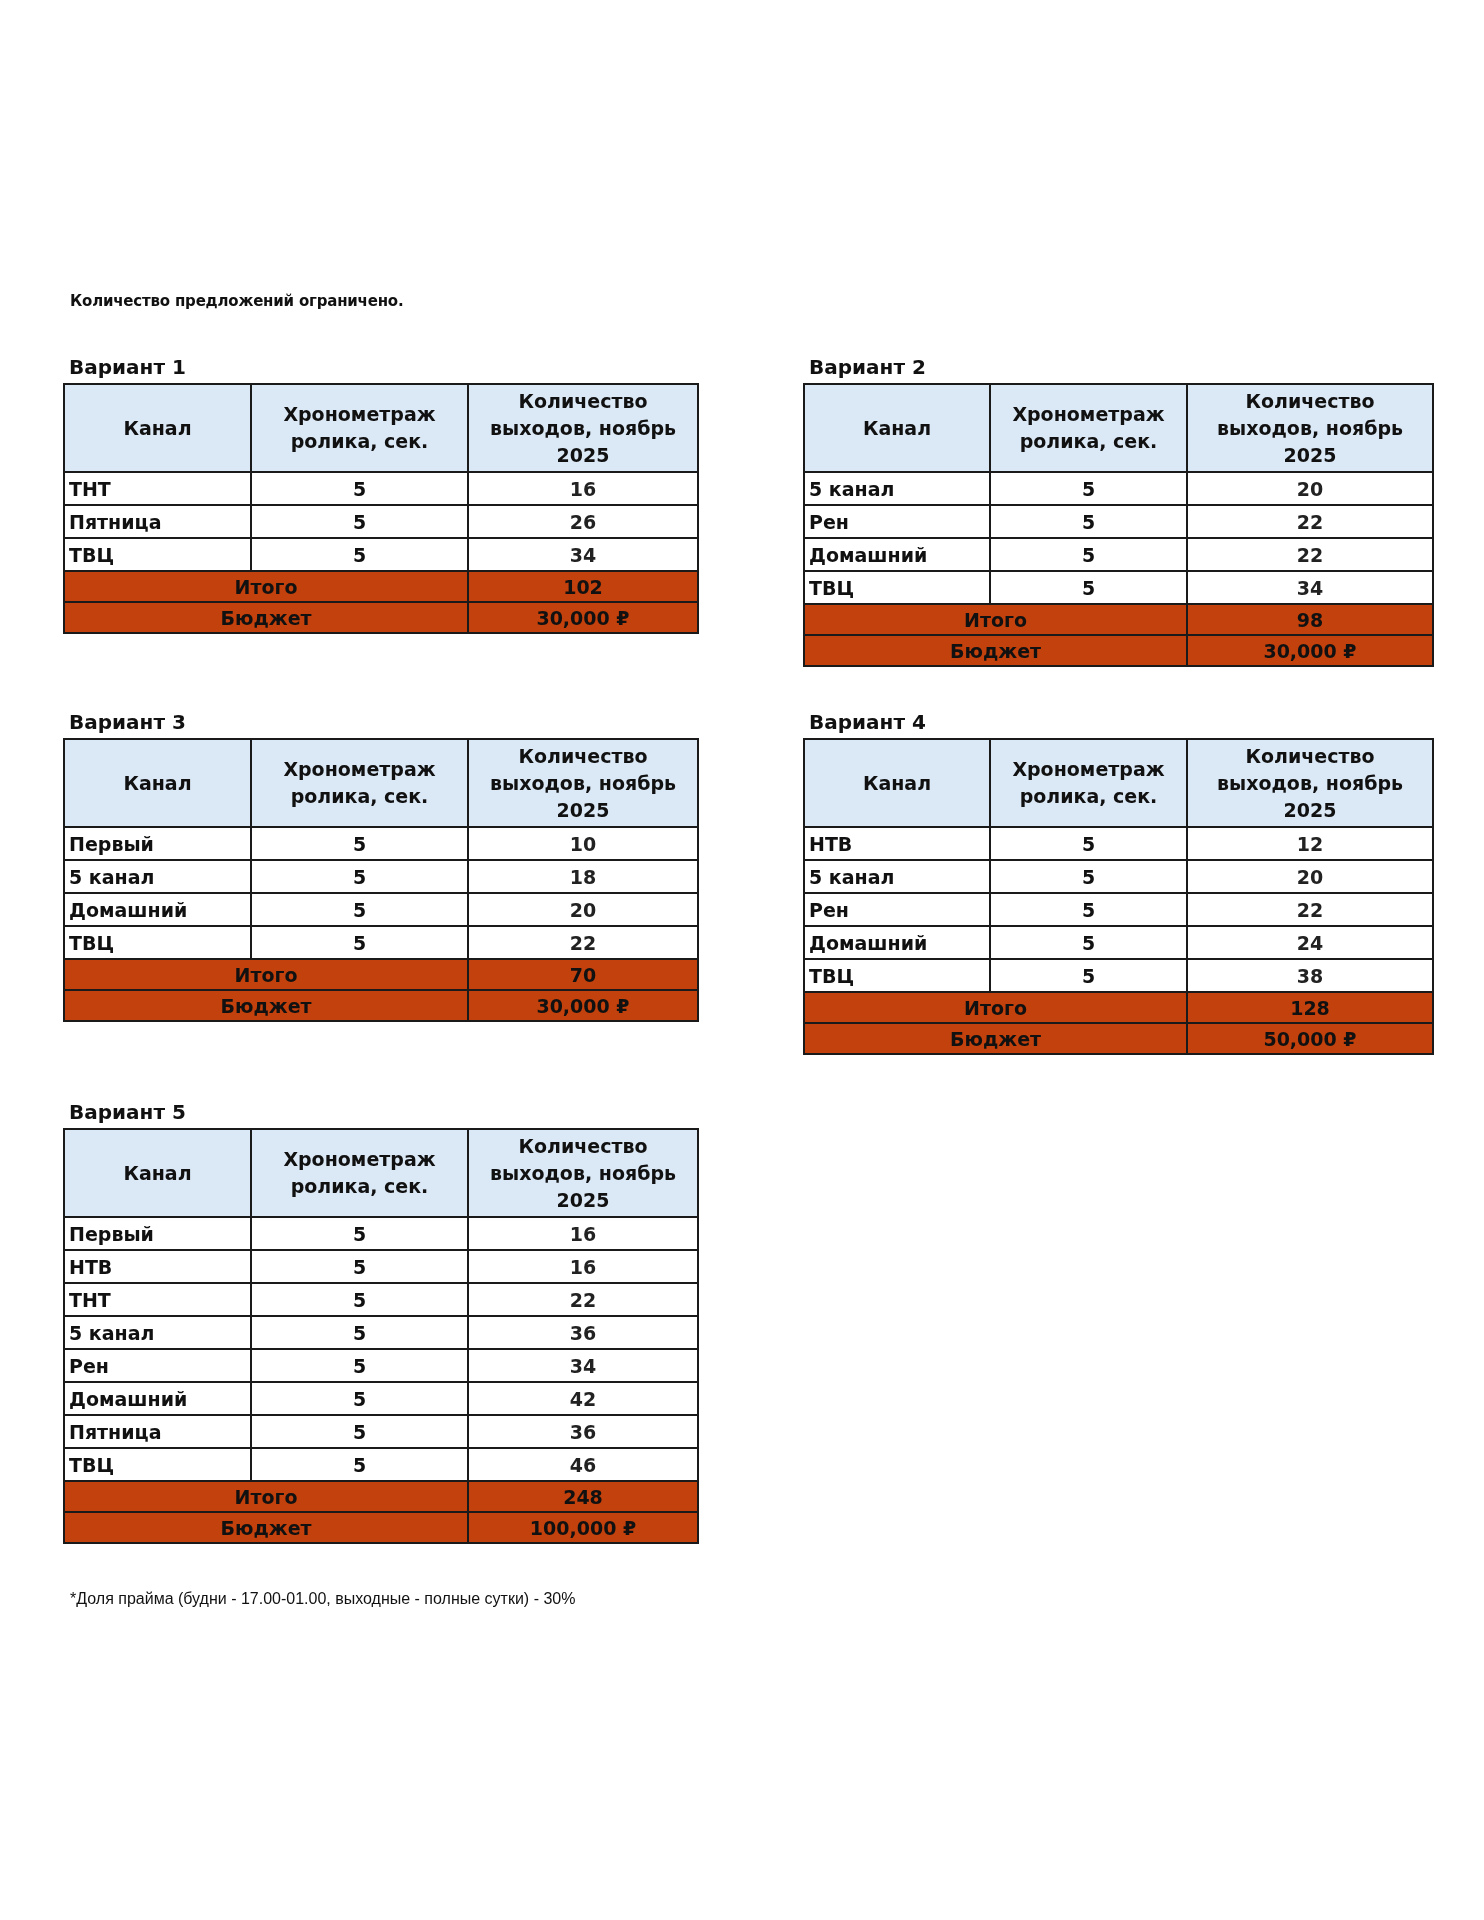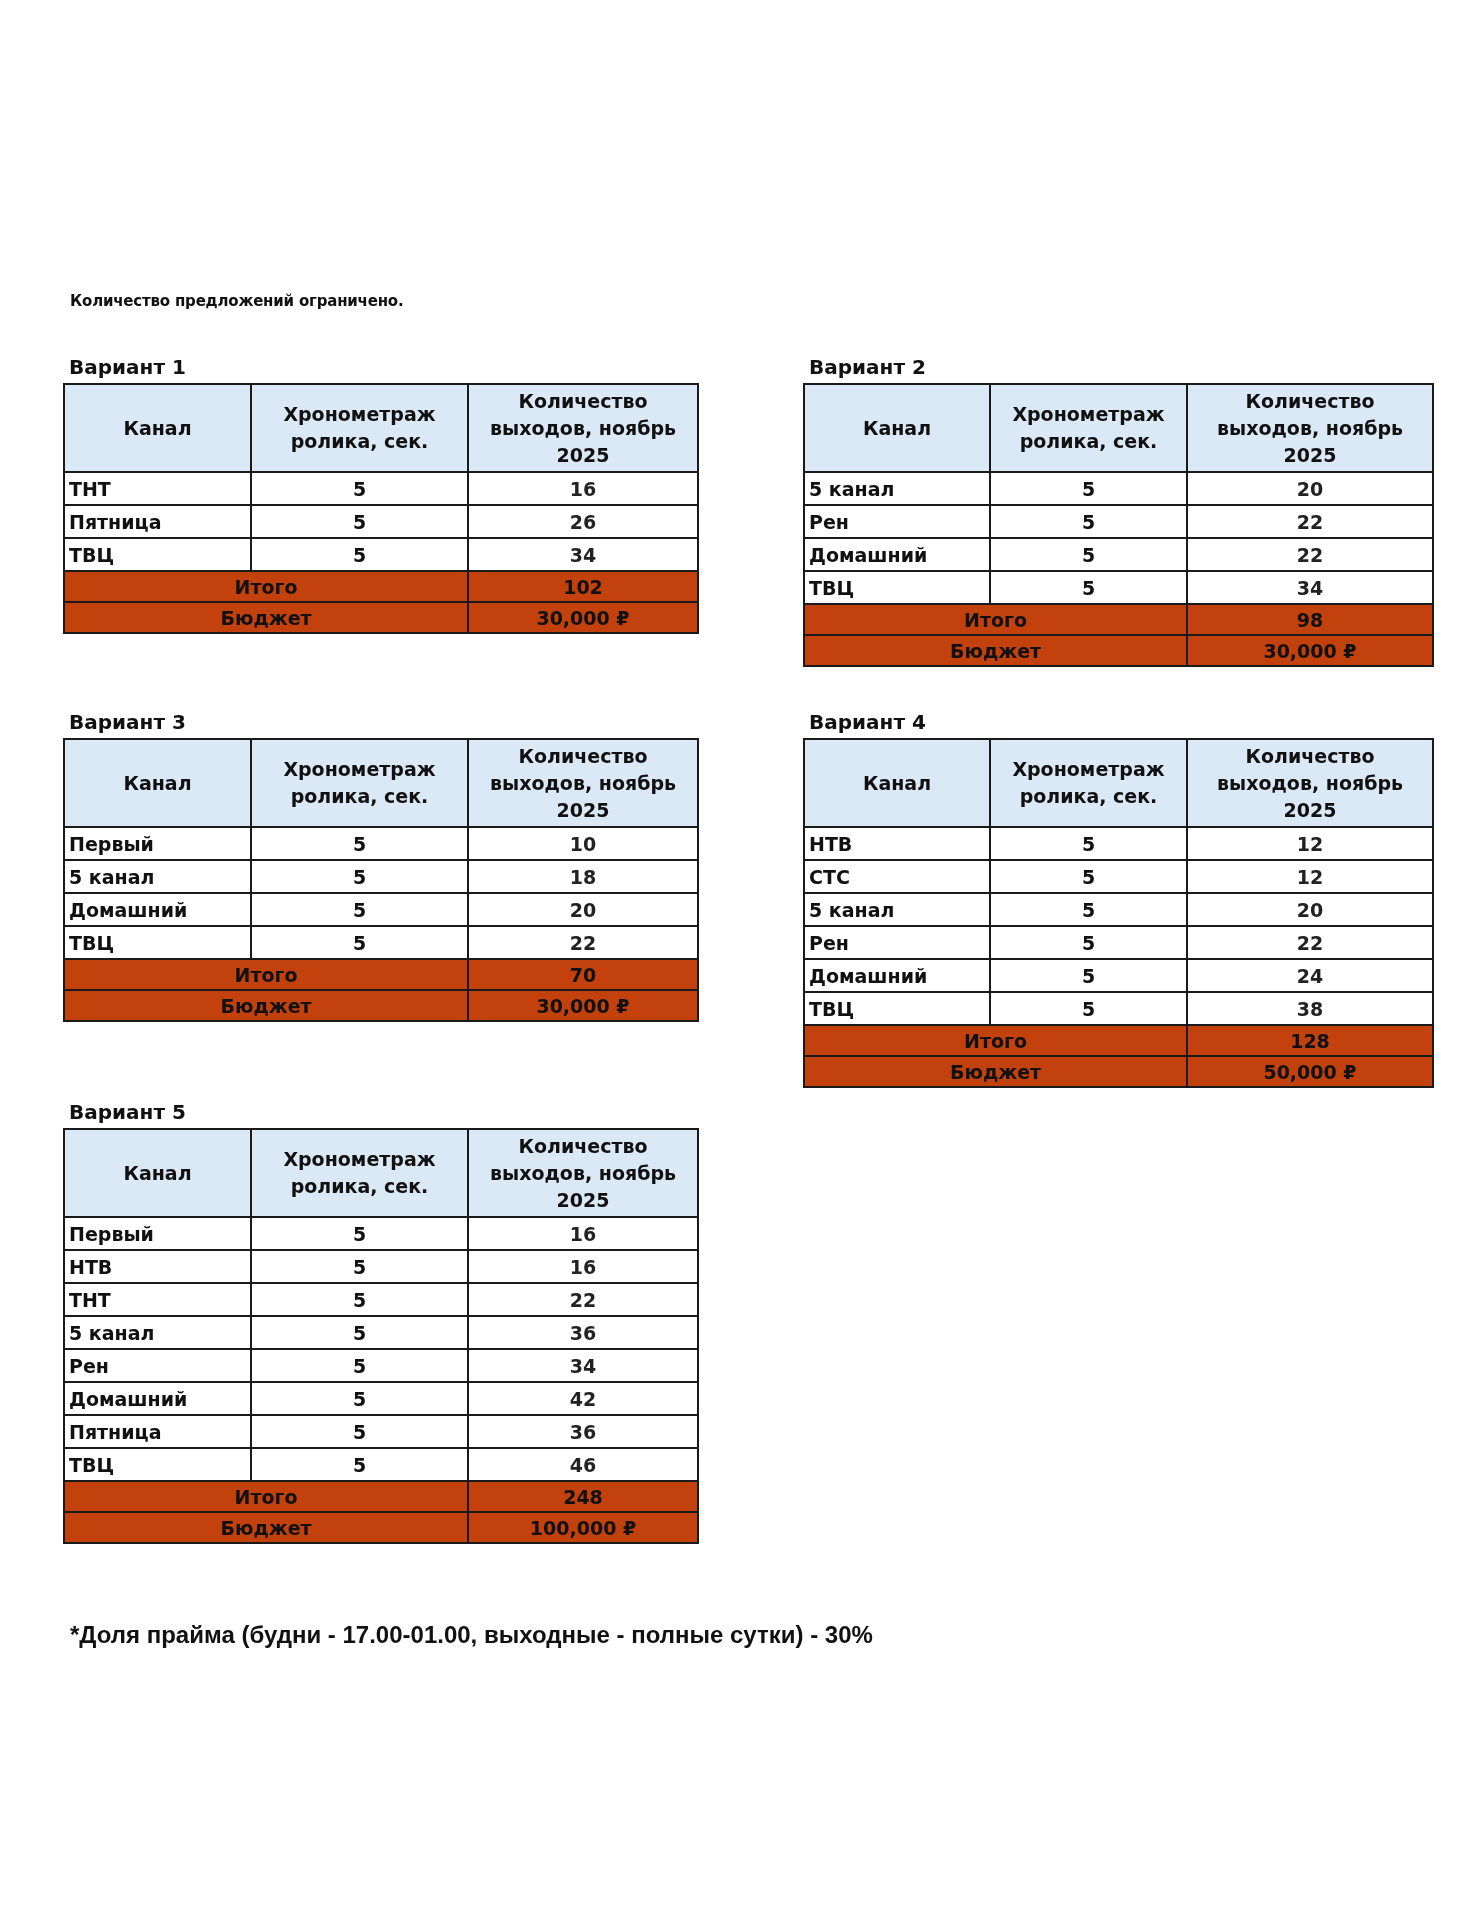--- a/index.html
+++ b/index.html
@@ -8,21 +8,21 @@
   .title { position:absolute; left:70px; top:292px; font-size:15px; font-weight:bold; white-space:nowrap; letter-spacing:-0.2px;text-align:right; }
   .block { position:absolute; }
   .vlabel { position:absolute; left:6px; font-size:20px; font-weight:bold; white-space:nowrap; }
   table.t { position:absolute; left:0; border-collapse:collapse; table-layout:fixed; }
   table.t td { border:2.5px solid #1a1a1a; padding:0; font-size:19px; height:31px; line-height:20px; }
   table.t tr.hdr td { background:#dbe8f5; font-weight:bold; text-align:center; height:86px; line-height:27px; padding:0 4px; }
   table.t td.ch { font-weight:bold; text-align:left; padding-left:4px; white-space:nowrap; }
   table.t td.dur { font-weight:bold; text-align:center; }
   table.t td.cnt { text-align:center; font-weight:bold; color:#222; }
   table.t tr.tot td { background:#c2410c; font-weight:bold; text-align:center; height:29px; line-height:20px; }
-  .foot { position:absolute; left:70px; top:1590px; font-family:"Liberation Sans", sans-serif; font-size:24px; font-weight:bold; white-space:nowrap;margin-top:31px; }
+  .foot { position:absolute; left:70px; top:1590px; font-family:"Liberation Sans", sans-serif; font-size:16px; font-weight:normal; white-space:nowrap; }
 </style>
 </head>
 <body>
 
 <div class="title">Количество предложений ограничено.</div>
 
 <div class="block" style="left:63px; top:355px; width:634px;">
   <div class="vlabel" style="top:0;">Вариант 1</div>
   <table class="t" style="top:28px; width:634px;">
     <colgroup>
@@ -168,25 +168,20 @@
           <td>Канал</td>
           <td>Хронометраж ролика, сек.</td>
           <td>Количество выходов, ноябрь 2025</td>
         </tr>
         <tr>
           <td class="ch">НТВ</td>
           <td class="dur">5</td>
           <td class="cnt">12</td>
         </tr>
         <tr>
-          <td class="ch">СТС</td>
-          <td class="dur">5</td>
-          <td class="cnt">12</td>
-        </tr>
-        <tr>
           <td class="ch">5 канал</td>
           <td class="dur">5</td>
           <td class="cnt">20</td>
         </tr>
         <tr>
           <td class="ch">Рен</td>
           <td class="dur">5</td>
           <td class="cnt">22</td>
         </tr>
         <tr>

